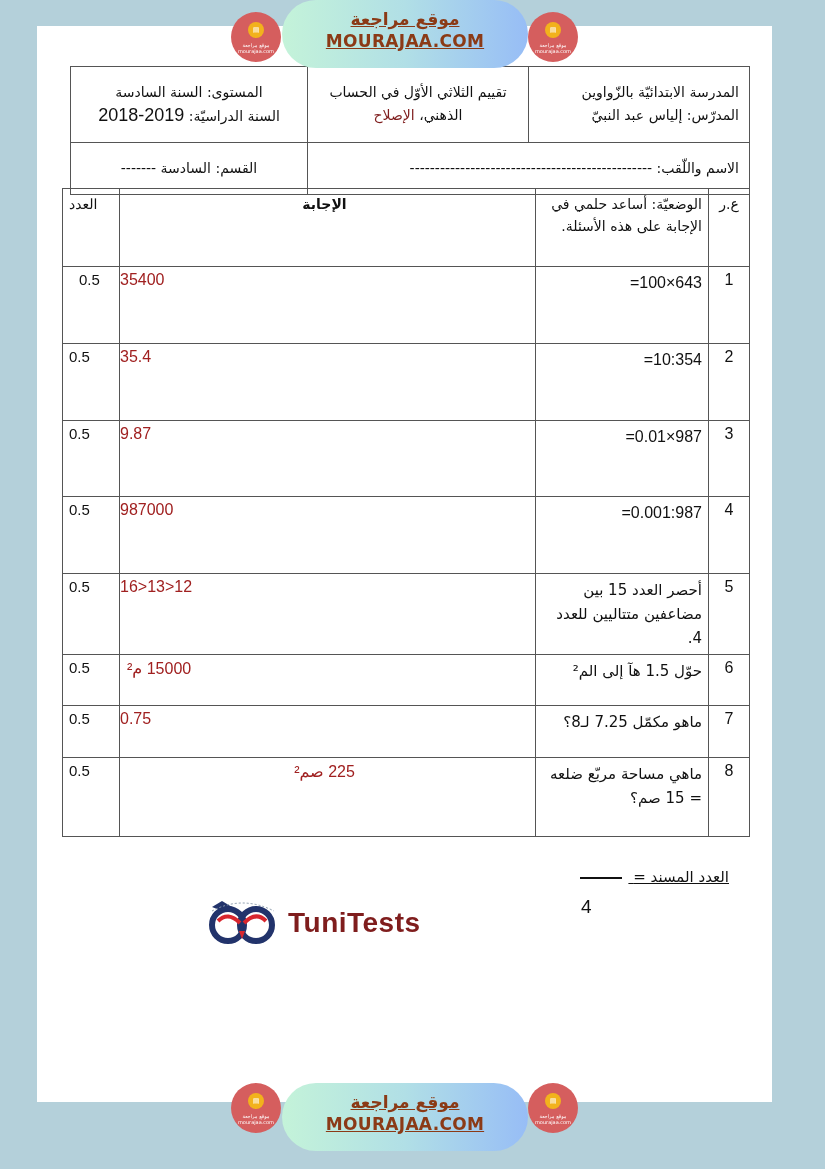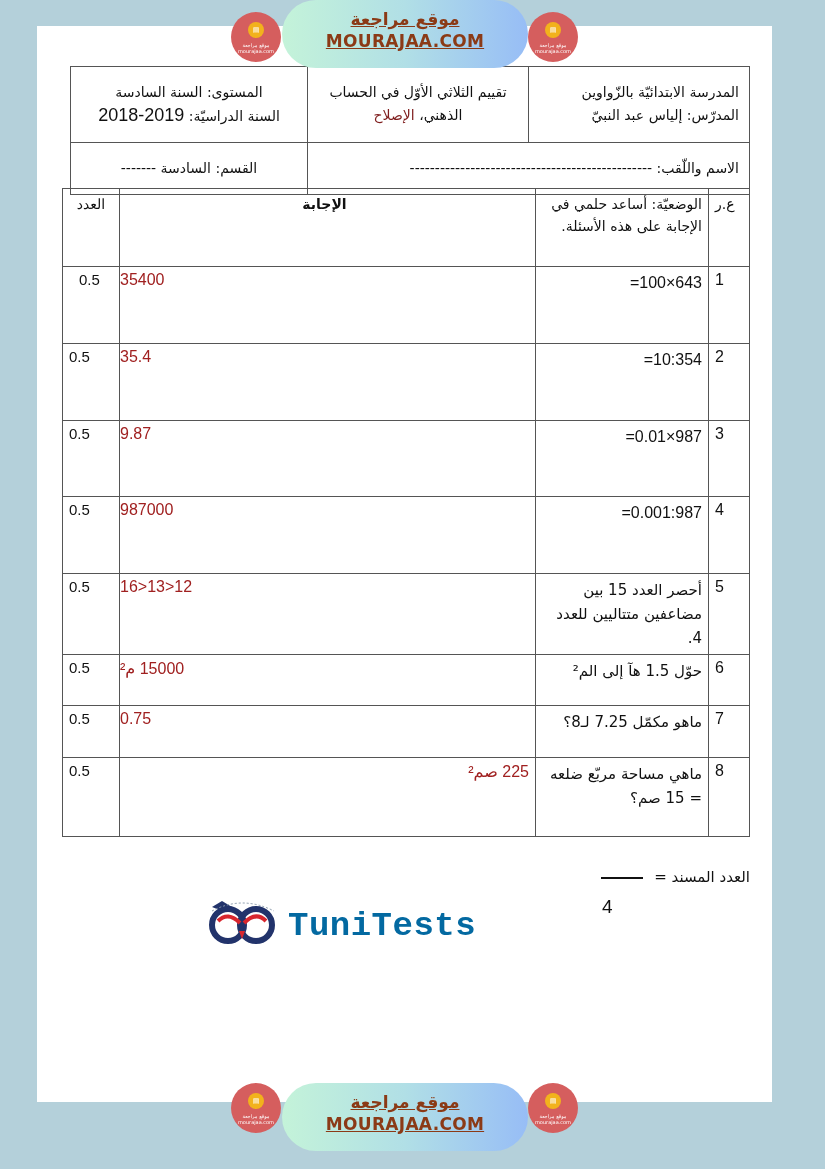--- a/index.html
+++ b/index.html
@@ -42,40 +42,40 @@
   }
   .hdr td { border: 1.5px solid #555; padding: 14px 10px; vertical-align: top; line-height: 23px; }
   .hdr .red { color: #7f1d1d; }
   .hdr .yr { font-size: 18px; }
   
   .main {
     position: absolute; left: 62px; top: 188px; width: 688px;
     direction: rtl; font-size: 15px;
   }
   .main td { border: 1.5px solid #555; vertical-align: top; padding: 4px 6px; }
-  .main .c-num { width: 28px; text-align: left; margin-left: 16px; }
+  .main .c-num { width: 28px; text-align: center; margin-left: 16px; }
   .main .c-q { width: 160px; text-align: right; line-height: 24px; }
   .main .c-a { text-align: left; direction: ltr; color: #a02020; font-family: "Liberation Sans", sans-serif; font-size: 16px; padding-left: 0; }
   .main .c-a span { display: block; text-align: left; padding-right: 6px; }
   .main .c-s { width: 34px; text-align: left; direction: ltr; font-family: "Liberation Sans", sans-serif; }
   .main .head td { font-size: 14px; line-height: 22px; }
   .main .head .c-a { color: #111; font-weight: bold; font-family: "DejaVu Sans", sans-serif; font-size: 14px; }
   .ltrnum { font-family: "Liberation Sans", sans-serif; font-size: 16px; }
   
   .score {
-    position: absolute; left: 560px; top: 868px; width: 190px; height: 60px;
-    direction: rtl; font-size: 15px;
+    position: absolute; left: 539px; top: 868px; width: 190px; height: 60px;
+    direction: rtl; font-size: 15px; text-decoration: underline;
   }
   .score .line { display: inline-block; width: 42px; border-top: 2px solid #111; vertical-align: middle; margin-right: 6px; }
   .score .den { position: absolute; left: 42px; top: 28px; font-size: 19px; font-family: "Liberation Sans", sans-serif; }
   .tunitests { position: absolute; left: 208px; top: 893px; width: 220px; height: 60px; }
   .tunitests .owl { position: absolute; left: 0; top: 4px; width: 70px; height: 52px; }
   .tunitests .brand {
-    position: absolute; left: 80px; top: 14px; font-size: 34px; font-weight: bold; color: #0369a1;
-    font-family: Liberation Mono, monospace; letter-spacing: 0.5px;
+    position: absolute; left: 80px; top: 14px; font-size: 28px; font-weight: bold; color: #7f1d1d;
+    font-family: Liberation Sans, sans-serif; letter-spacing: 0.5px;
   }
 </style>
 </head>
 <body>
 
 <div class="page"></div>
 
 <div class="badge" style="left:231px; top:12px;">
   <div class="logo">▤</div>
   <div class="cap"><span>موقع مراجعة</span><br><span>mourajaa.com</span></div>
@@ -113,21 +113,21 @@
   </table>
 
 <table class="main">
   <tbody>
       <tr class="head" style="height:78px;">
     <td class="c-num">ع.ر</td>
     <td class="c-q">الوضعيّة: أساعد حلمي في الإجابة على هذه الأسئلة.</td>
     <td class="c-a">
           <span style="text-align:center;padding-right:0;">الإجابة</span>
         </td>
-    <td class="c-s" style="text-align:center;">العدد</td>
+    <td class="c-s" style="text-align:left;">العدد</td>
   </tr>
   <tr style="height:77px;">
     <td class="c-num ltrnum">1</td>
     <td class="c-q ltrnum" style="direction:ltr;">=100×643</td>
     <td class="c-a">
           <span>35400</span>
         </td>
     <td class="c-s" style="padding-left:16px;">0.5</td>
   </tr>
   <tr style="height:77px;">
@@ -159,37 +159,37 @@
     <td class="c-q">أحصر العدد 15 بين مضاعفين متتاليين للعدد 4.</td>
     <td class="c-a">
           <span>16&gt;13&gt;12</span>
         </td>
     <td class="c-s">0.5</td>
   </tr>
   <tr style="height:51px;">
     <td class="c-num ltrnum">6</td>
     <td class="c-q">حوّل 1.5 هآ إلى الم²</td>
     <td class="c-a" style="direction:rtl;">
-          <span style="text-align:left;padding-left:0;padding-right:0;direction:rtl;">15000 م²</span>
+          <span style="text-align:left;padding-left:0;padding-right:0;direction:rtl;margin-left:7px;">15000 م²</span>
         </td>
     <td class="c-s">0.5</td>
   </tr>
   <tr style="height:52px;">
     <td class="c-num ltrnum">7</td>
     <td class="c-q">ماهو مكمّل 7.25 لـ8؟</td>
     <td class="c-a">
           <span>0.75</span>
         </td>
     <td class="c-s">0.5</td>
   </tr>
   <tr style="height:79px;">
     <td class="c-num ltrnum">8</td>
     <td class="c-q">ماهي مساحة مربّع ضلعه = 15 صم؟</td>
     <td class="c-a" style="direction:rtl;">
-          <span style="text-align:right;padding-left:0;padding-right:0;direction:rtl;">225 صم²</span>
+          <span style="text-align:center;padding-left:0;padding-right:0;direction:rtl;">225 صم²</span>
         </td>
     <td class="c-s">0.5</td>
   </tr>
 </tbody>
   </table>
 
 <div class="score">
   <span>العدد المسند =</span>
   <span class="line"></span>
   <div class="den">4</div>

